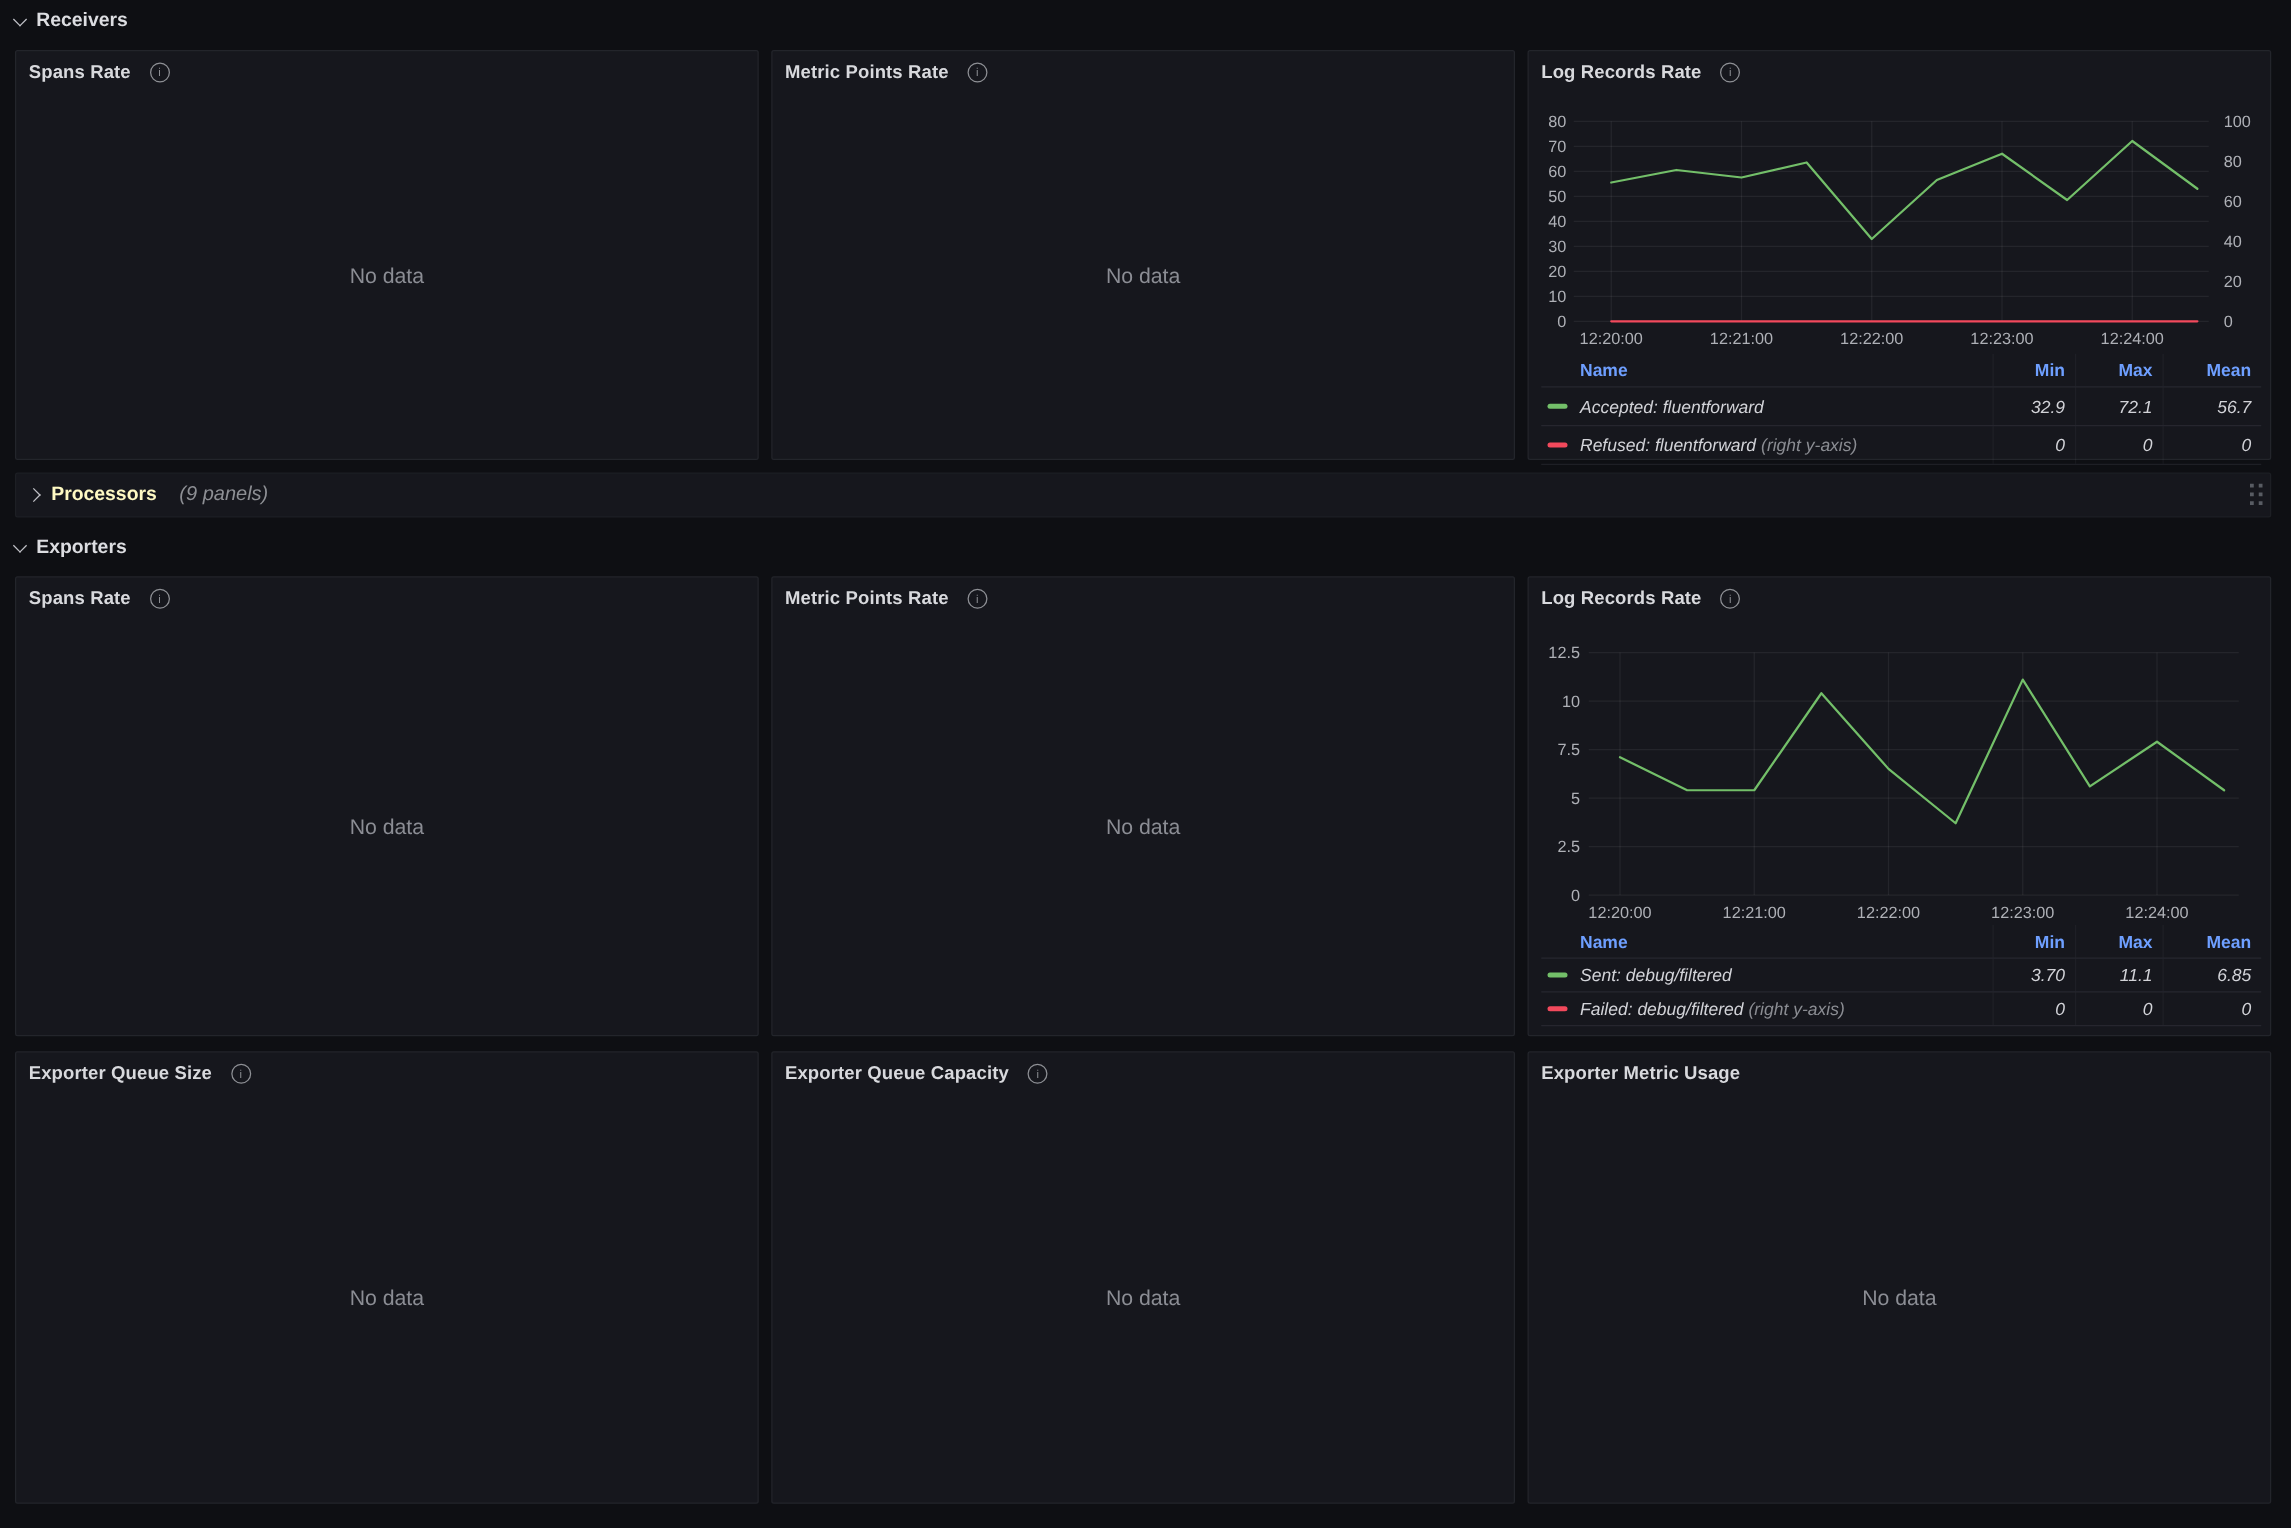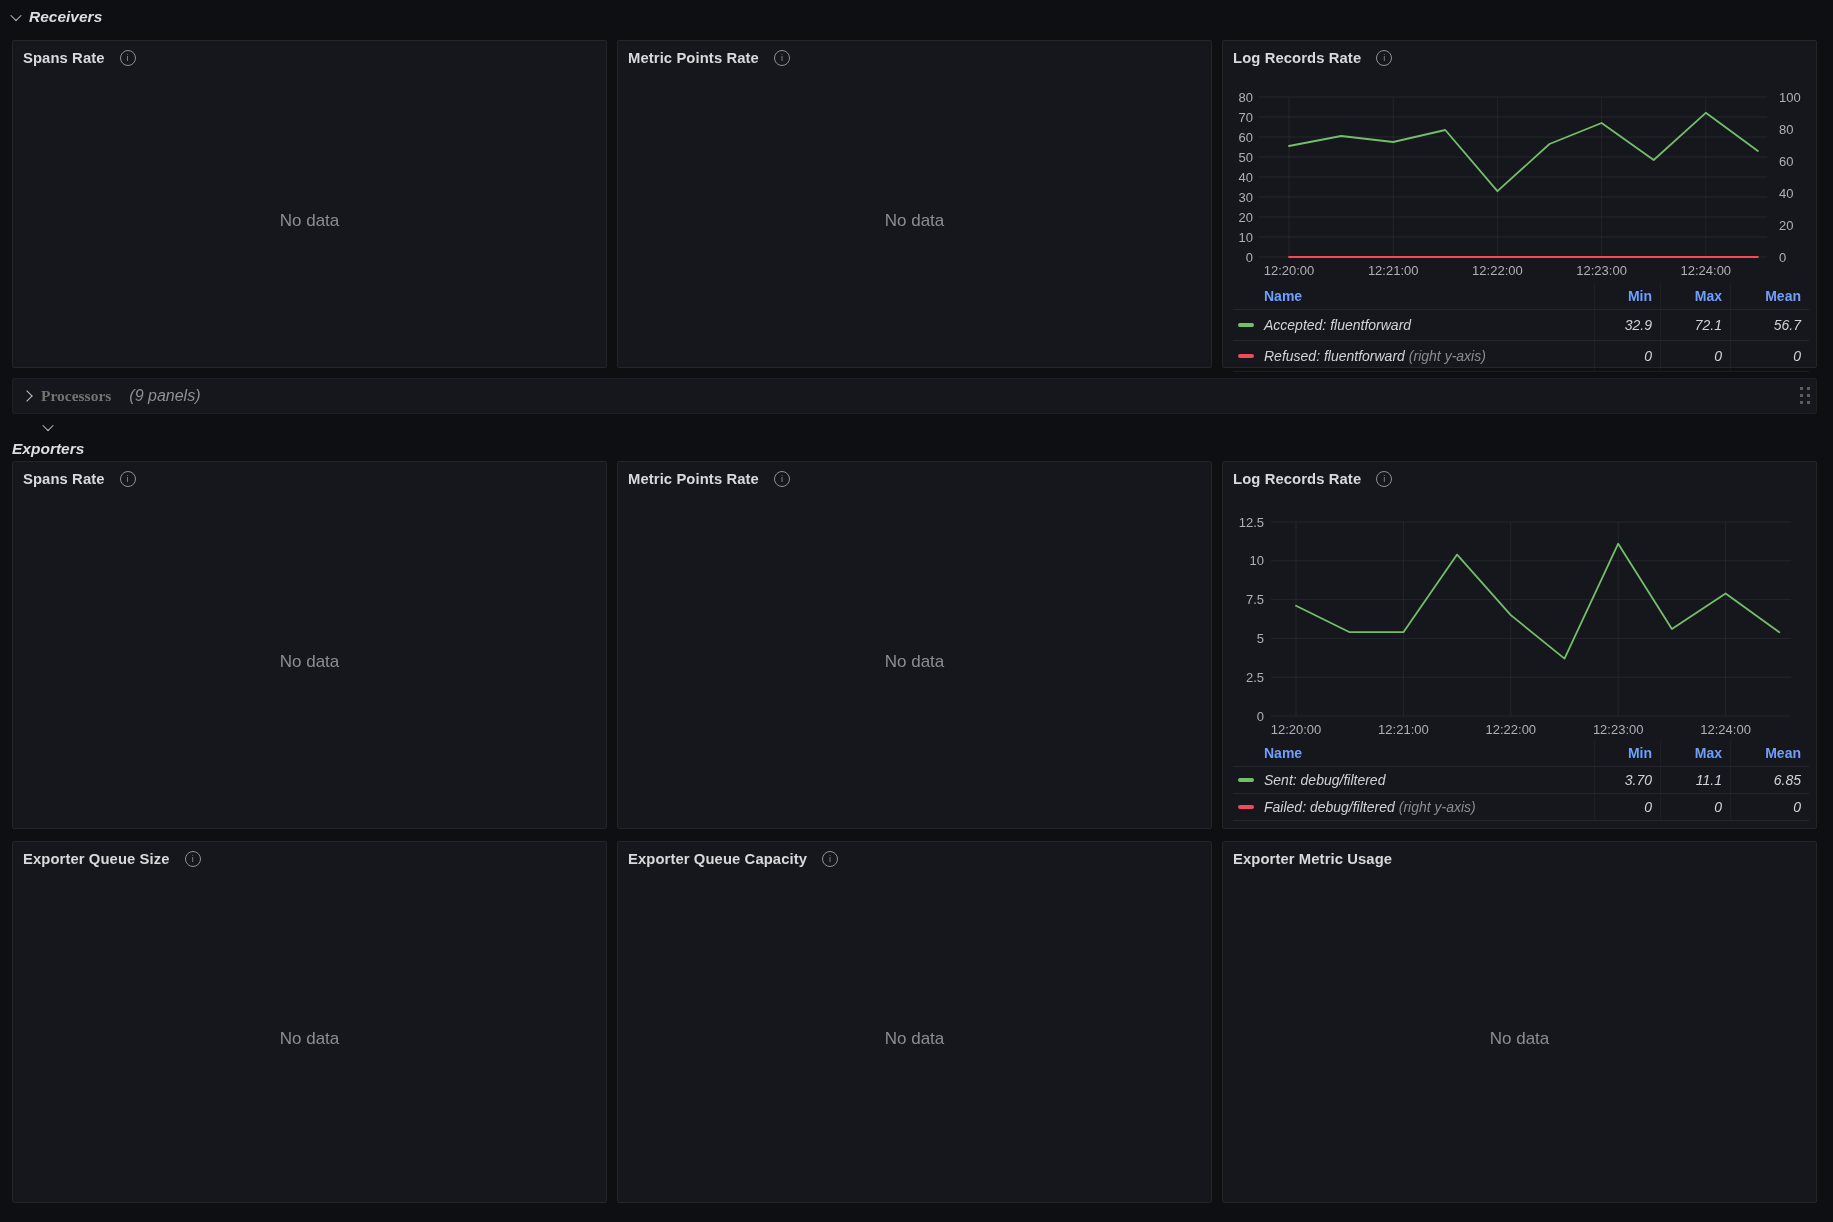--- a/index.html
+++ b/index.html
@@ -1,37 +1,37 @@
 <!DOCTYPE html>
 <html><head>
 <meta charset="utf-8">
 <style>
   html,body{margin:0;padding:0;background:#0e0f13;}
   .screen{position:relative;width:1833px;height:1222px;background:#0e0f13;overflow:hidden;
           font-family:"Liberation Sans",sans-serif;-webkit-font-smoothing:antialiased;}
   
   .sec{position:absolute;display:flex;align-items:center;gap:9px;color:#dcdde1;
-       font-size:15.5px;font-weight:700;cursor:pointer;height:30px;font-style:italic;}
+       font-size:15.5px;font-weight:700;cursor:pointer;height:30px;}
   .chev{width:8px;height:8px;border-right:1.7px solid #c0c1c7;border-bottom:1.7px solid #c0c1c7;flex:none;}
   .chev.down{transform:rotate(45deg) translate(-1px,-1px);}
   .chev.right{transform:rotate(-45deg);}
   .chev.small{width:7px;height:7px;border-right-width:1.5px;border-bottom-width:1.5px;}
   
   .panel{position:absolute;background:#16171d;border:1px solid #23252b;border-radius:2px;box-sizing:border-box;}
   .panel-header{position:absolute;top:0;left:0;right:0;height:34px;display:flex;align-items:center;padding:0 10px;z-index:3;}
   .panel-title{font-size:14.8px;font-weight:600;color:#d8d9dd;letter-spacing:.1px;cursor:pointer;}
   .info-icon{margin-left:15px;width:14px;height:14px;border:1.2px solid #8e9095;border-radius:50%;
              color:#8e9095;font-size:9px;line-height:1;display:flex;align-items:center;justify-content:center;
              font-style:normal;cursor:pointer;flex:none;}
   .no-data{position:absolute;left:0;right:0;top:34px;bottom:0;display:flex;align-items:center;justify-content:center;
            color:#8b8d94;font-size:17px;}
   
   .row-collapsed{position:absolute;background:#16171d;border:1px solid #1d1f24;border-radius:2px;box-sizing:border-box;
                  display:flex;align-items:center;padding:0 10px;cursor:pointer;}
-  .row-collapsed .title{color:#737373;font-size:15.5px;font-weight:700;margin-left:10px;font-family:Liberation Serif, serif;}
+  .row-collapsed .title{color:#fef9c3;font-size:15.5px;font-weight:700;margin-left:10px;}
   .row-collapsed .count{color:#8d8f94;font-size:16px;font-style:italic;margin-left:18px;}
   .dots{position:absolute;right:6px;top:50%;margin-top:-9px;width:10px;height:17px;cursor:grab;}
   .dots i{position:absolute;width:2.5px;height:2.5px;background:#585c63;}
   .dots i:nth-child(1){left:0;top:0}.dots i:nth-child(2){left:7px;top:0}
   .dots i:nth-child(3){left:0;top:7px}.dots i:nth-child(4){left:7px;top:7px}
   .dots i:nth-child(5){left:0;top:14px}.dots i:nth-child(6){left:7px;top:14px}
   
   .chart{position:absolute;inset:0;}
   .chart svg{position:absolute;left:0;top:0;}
   .chart svg text.tick{fill:#aeb0b6;font-size:13px;font-family:"Liberation Sans",sans-serif;}
@@ -156,21 +156,21 @@
     <span class="dots">
         <i></i>
         <i></i>
         <i></i>
         <i></i>
         <i></i>
         <i></i>
       </span>
   </div>
 
-  <div class="sec" style="left:12px;top:423px;flex-direction:column;">
+  <div class="sec" style="left:12px;top:423px;">
     <span class="chev down small"></span>
     <span>Exporters</span>
   </div>
 
   <div class="panel" style="left:12px;top:461px;width:595px;height:368px;">
     <div class="panel-header">
       <span class="panel-title">Spans Rate</span>
       <span class="info-icon">i</span>
     </div>
     <div class="no-data">No data</div>

